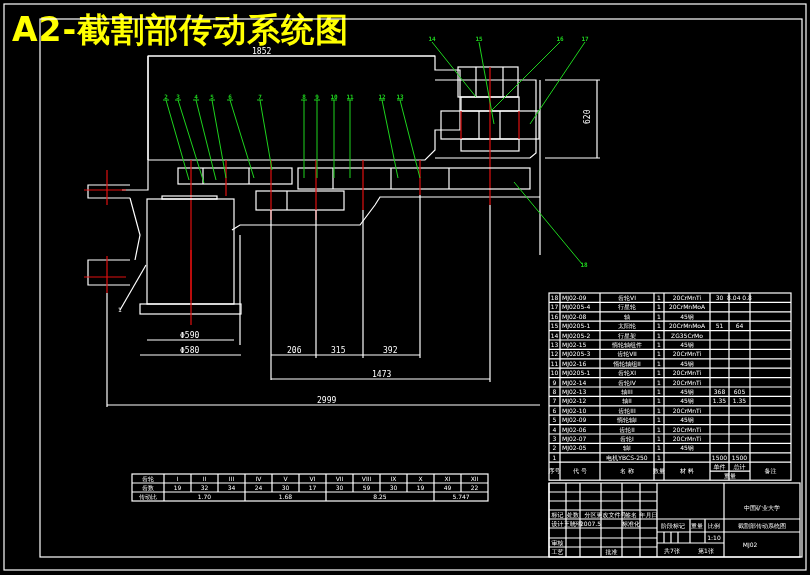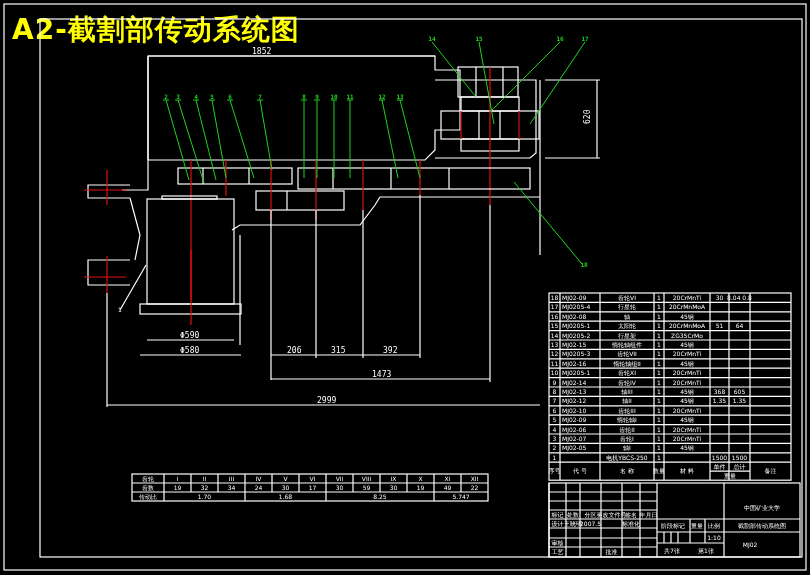--- a/index.html
+++ b/index.html
@@ -4,21 +4,21 @@
 <style>
   html,body{margin:0;padding:0;background:#000;}
   body{width:810px;height:575px;overflow:hidden;position:relative;font-family:"DejaVu Sans",sans-serif;}
   svg{position:absolute;left:0;top:0;}
   .w{stroke:#fff;stroke-width:1.2;fill:none;}
   .r{stroke:#e01010;stroke-width:1.2;fill:none;}
   .g{stroke:#1ed41e;stroke-width:1;fill:none;}
   .t{fill:#fff;font-family:"DejaVu Sans Mono",monospace;font-size:8px;}
   .ts{fill:#fff;font-family:"DejaVu Sans",sans-serif;font-size:6px;}
   .gt{fill:#1ed41e;font-family:"DejaVu Sans Mono",monospace;font-size:6px;font-weight:bold;}
-  .title{position:absolute;left:12px;top:14px;color:#ffff00;font-family:"DejaVu Sans",sans-serif;font-size:28px;font-weight:bold;letter-spacing:1px;line-height:32px;text-align:right;}
+  .title{position:absolute;left:12px;top:14px;color:#ffff00;font-family:"DejaVu Sans",sans-serif;font-size:33px;font-weight:bold;letter-spacing:1px;line-height:32px;text-align:right;}
 </style>
 </head>
 <body>
 
 <div class="title">A2-截割部传动系统图</div>
 
 <svg width="810" height="575" viewBox="0 0 810 575">
 
   <rect x="4" y="4" width="802" height="566" class="w"></rect>
   <rect x="40" y="19" width="762" height="538" class="w"></rect>

